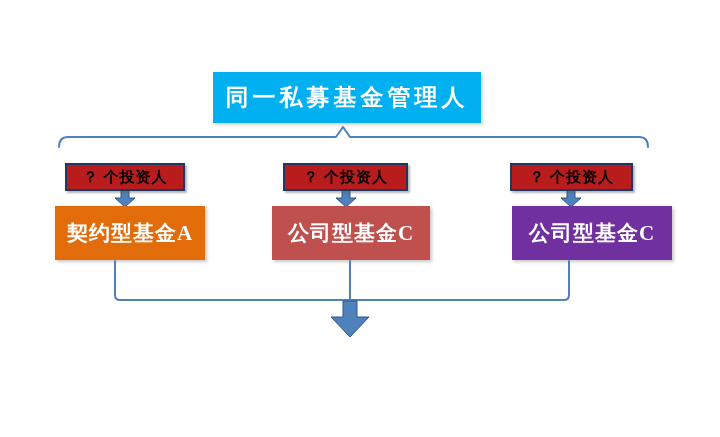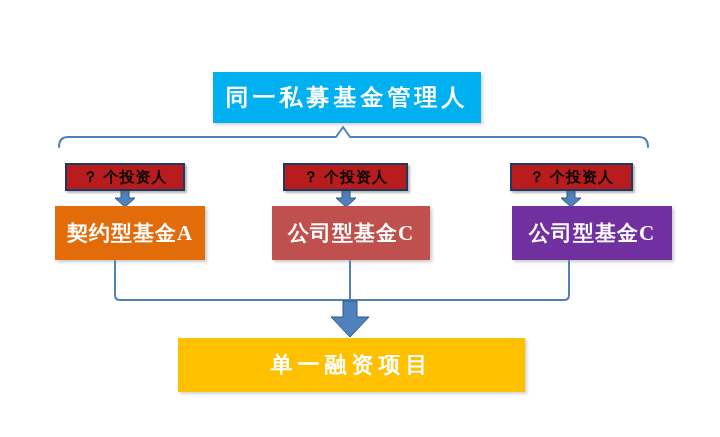--- a/index.html
+++ b/index.html
@@ -74,17 +74,14 @@
   <div class="box fund-box fund-a">
     <span>契约型基金A</span>
   </div>
   <div class="box fund-box fund-b">
     <span>公司型基金C</span>
   </div>
   <div class="box fund-box fund-c">
     <span>公司型基金C</span>
   </div>
 
-  <div class="box project-box">
-    <span>单一融资项目</span>
-  </div>
 
 </div>
 
 </body></html>

